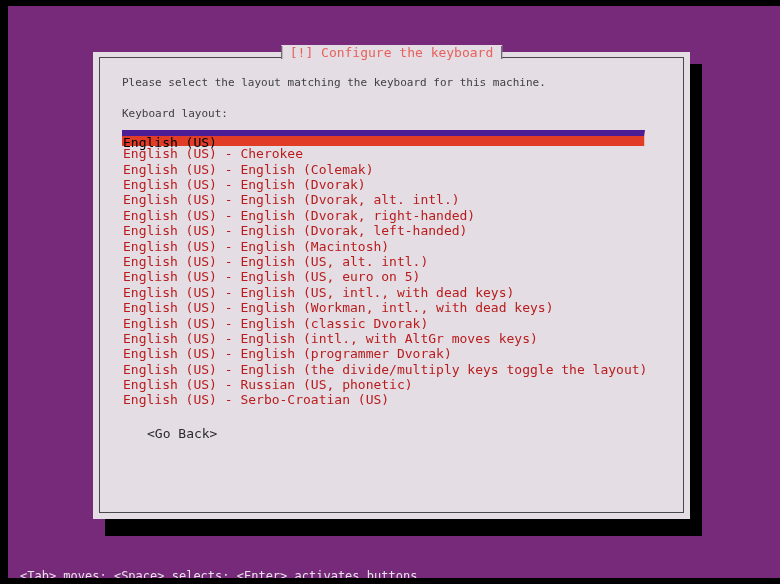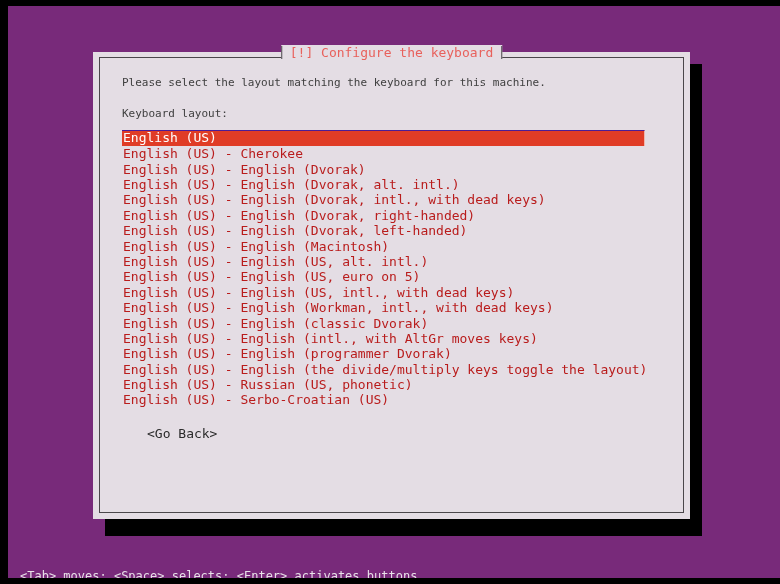--- a/index.html
+++ b/index.html
@@ -114,22 +114,22 @@
     font-size: 13px;
     line-height: 15.4px;
     height: 15.4px;
     color: #b91c1c;
     white-space: pre;
     padding-left: 1px;
   }
 
   .list-item.selected {
     background: #e03c26;
-    color: #ffffff;
-    border-top: 1px solid #4c1d95;
+    color: #000000;
+    border-top: 6px solid #4c1d95;
     border-right: 1px solid #f0b6ac;
     height: 16px;
     line-height: 14px;
   }
 
   
   #button-row {
     margin-top: 15px;
     padding-left: 25px;
   }
@@ -196,23 +196,23 @@
 
         <div class="prompt-line">Please select the layout matching the keyboard for this machine.</div>
 
         <div class="spacer-line"></div>
 
         <div class="prompt-line">Keyboard layout:</div>
 
         <div id="layout-list">
             <div class="list-item selected">English (US)</div>
             <div class="list-item">English (US) - Cherokee</div>
+            <div class="list-item">English (US) - English (Colemak)</div>
             <div class="list-item">English (US) - English (Dvorak)</div>
             <div class="list-item">English (US) - English (Dvorak, alt. intl.)</div>
-            <div class="list-item">English (US) - English (Dvorak, intl., with dead keys)</div>
             <div class="list-item">English (US) - English (Dvorak, right-handed)</div>
             <div class="list-item">English (US) - English (Dvorak, left-handed)</div>
             <div class="list-item">English (US) - English (Macintosh)</div>
             <div class="list-item">English (US) - English (US, alt. intl.)</div>
             <div class="list-item">English (US) - English (US, euro on 5)</div>
             <div class="list-item">English (US) - English (US, intl., with dead keys)</div>
             <div class="list-item">English (US) - English (Workman, intl., with dead keys)</div>
             <div class="list-item">English (US) - English (classic Dvorak)</div>
             <div class="list-item">English (US) - English (intl., with AltGr moves keys)</div>
             <div class="list-item">English (US) - English (programmer Dvorak)</div>

